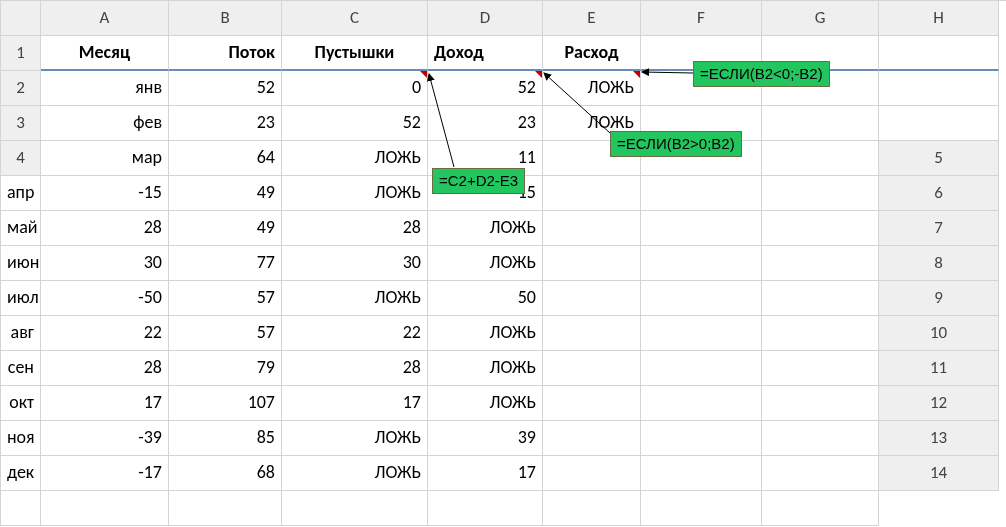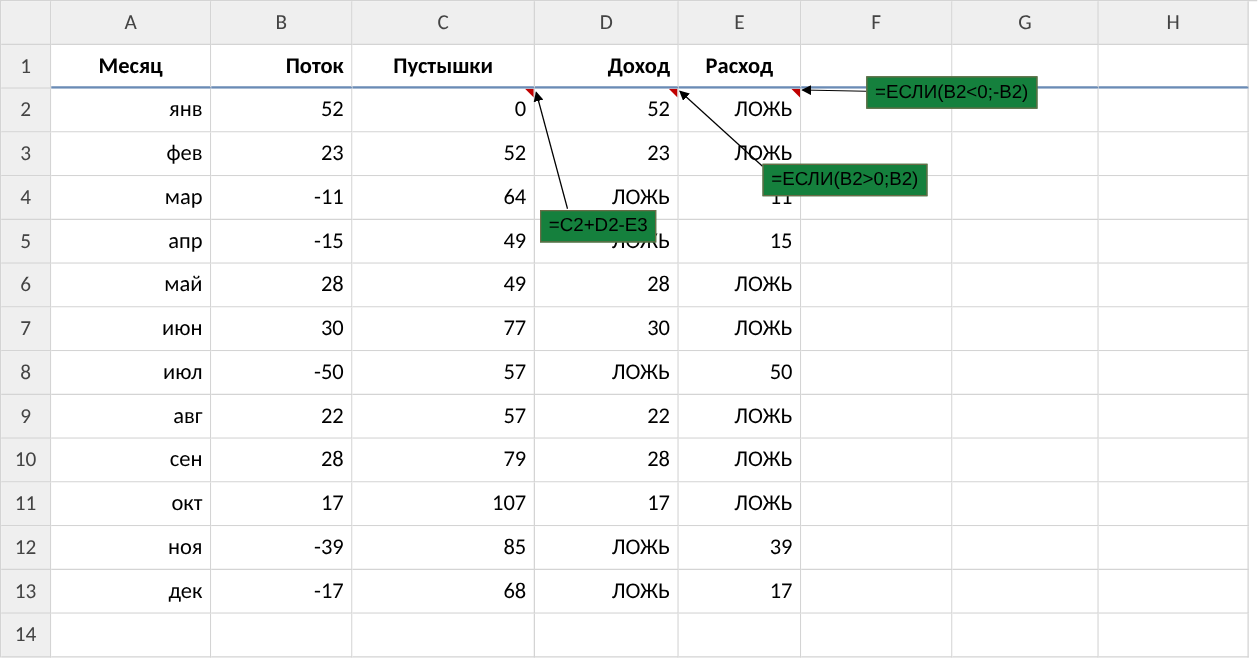--- a/index.html
+++ b/index.html
@@ -58,21 +58,21 @@
     position: absolute;
     top: 0;
     right: 0;
     width: 0;
     height: 0;
     border-left: 7px solid transparent;
     border-top: 7px solid #c00000;
   }
   .tooltip {
     position: absolute;
-    background: #15803d;
+    background: #22c55e;
     border: 1px solid #6b6b47;
     font-family: Tahoma, Arial, sans-serif;
     font-size: 15px;
     padding: 2px 6px;
     line-height: 20px;
     white-space: nowrap;
     z-index: 20;
     color: #000;
   }
   svg.arrows {
@@ -94,21 +94,21 @@
     <div class="cell colhdr">C</div>
     <div class="cell colhdr">D</div>
     <div class="cell colhdr">E</div>
     <div class="cell colhdr">F</div>
     <div class="cell colhdr">G</div>
     <div class="cell colhdr">H</div>
     <div class="cell rowhdr">1</div>
     <div class="cell header-cell header-A" style="text-align: center;"><span>Месяц</span></div>
     <div class="cell header-cell num" style="text-align: right;"><span>Поток</span></div>
     <div class="cell header-cell num" style="text-align: center;"><span>Пустышки</span></div>
-    <div class="cell header-cell num" style="text-align: right;"><span>Доход</span></div>
+    <div class="cell header-cell num" style="text-align: left;"><span>Доход</span></div>
     <div class="cell header-cell num" style="text-align: center;"><span>Расход</span></div>
     <div class="cell header-cell "><span></span></div>
     <div class="cell header-cell "><span></span></div>
     <div class="cell header-cell "><span></span></div>
     <div class="cell rowhdr">2</div>
     <div class="cell txt"><span>янв</span></div>
     <div class="cell num"><span>52</span></div>
     <div class="cell num"><span>0</span><div class="ind"></div></div>
     <div class="cell num"><span>52</span><div class="ind"></div></div>
     <div class="cell txt"><span>ЛОЖЬ</span><div class="ind"></div></div>
@@ -119,21 +119,20 @@
     <div class="cell txt"><span>фев</span></div>
     <div class="cell num"><span>23</span></div>
     <div class="cell num"><span>52</span></div>
     <div class="cell num"><span>23</span></div>
     <div class="cell txt"><span>ЛОЖЬ</span></div>
     <div class="cell "></div>
     <div class="cell "></div>
     <div class="cell "></div>
     <div class="cell rowhdr">4</div>
     <div class="cell txt"><span>мар</span></div>
-    <div class="cell num"><span>-11</span></div>
     <div class="cell num"><span>64</span></div>
     <div class="cell txt"><span>ЛОЖЬ</span></div>
     <div class="cell num"><span>11</span></div>
     <div class="cell "></div>
     <div class="cell "></div>
     <div class="cell "></div>
     <div class="cell rowhdr">5</div>
     <div class="cell txt"><span>апр</span></div>
     <div class="cell num"><span>-15</span></div>
     <div class="cell num"><span>49</span></div>

